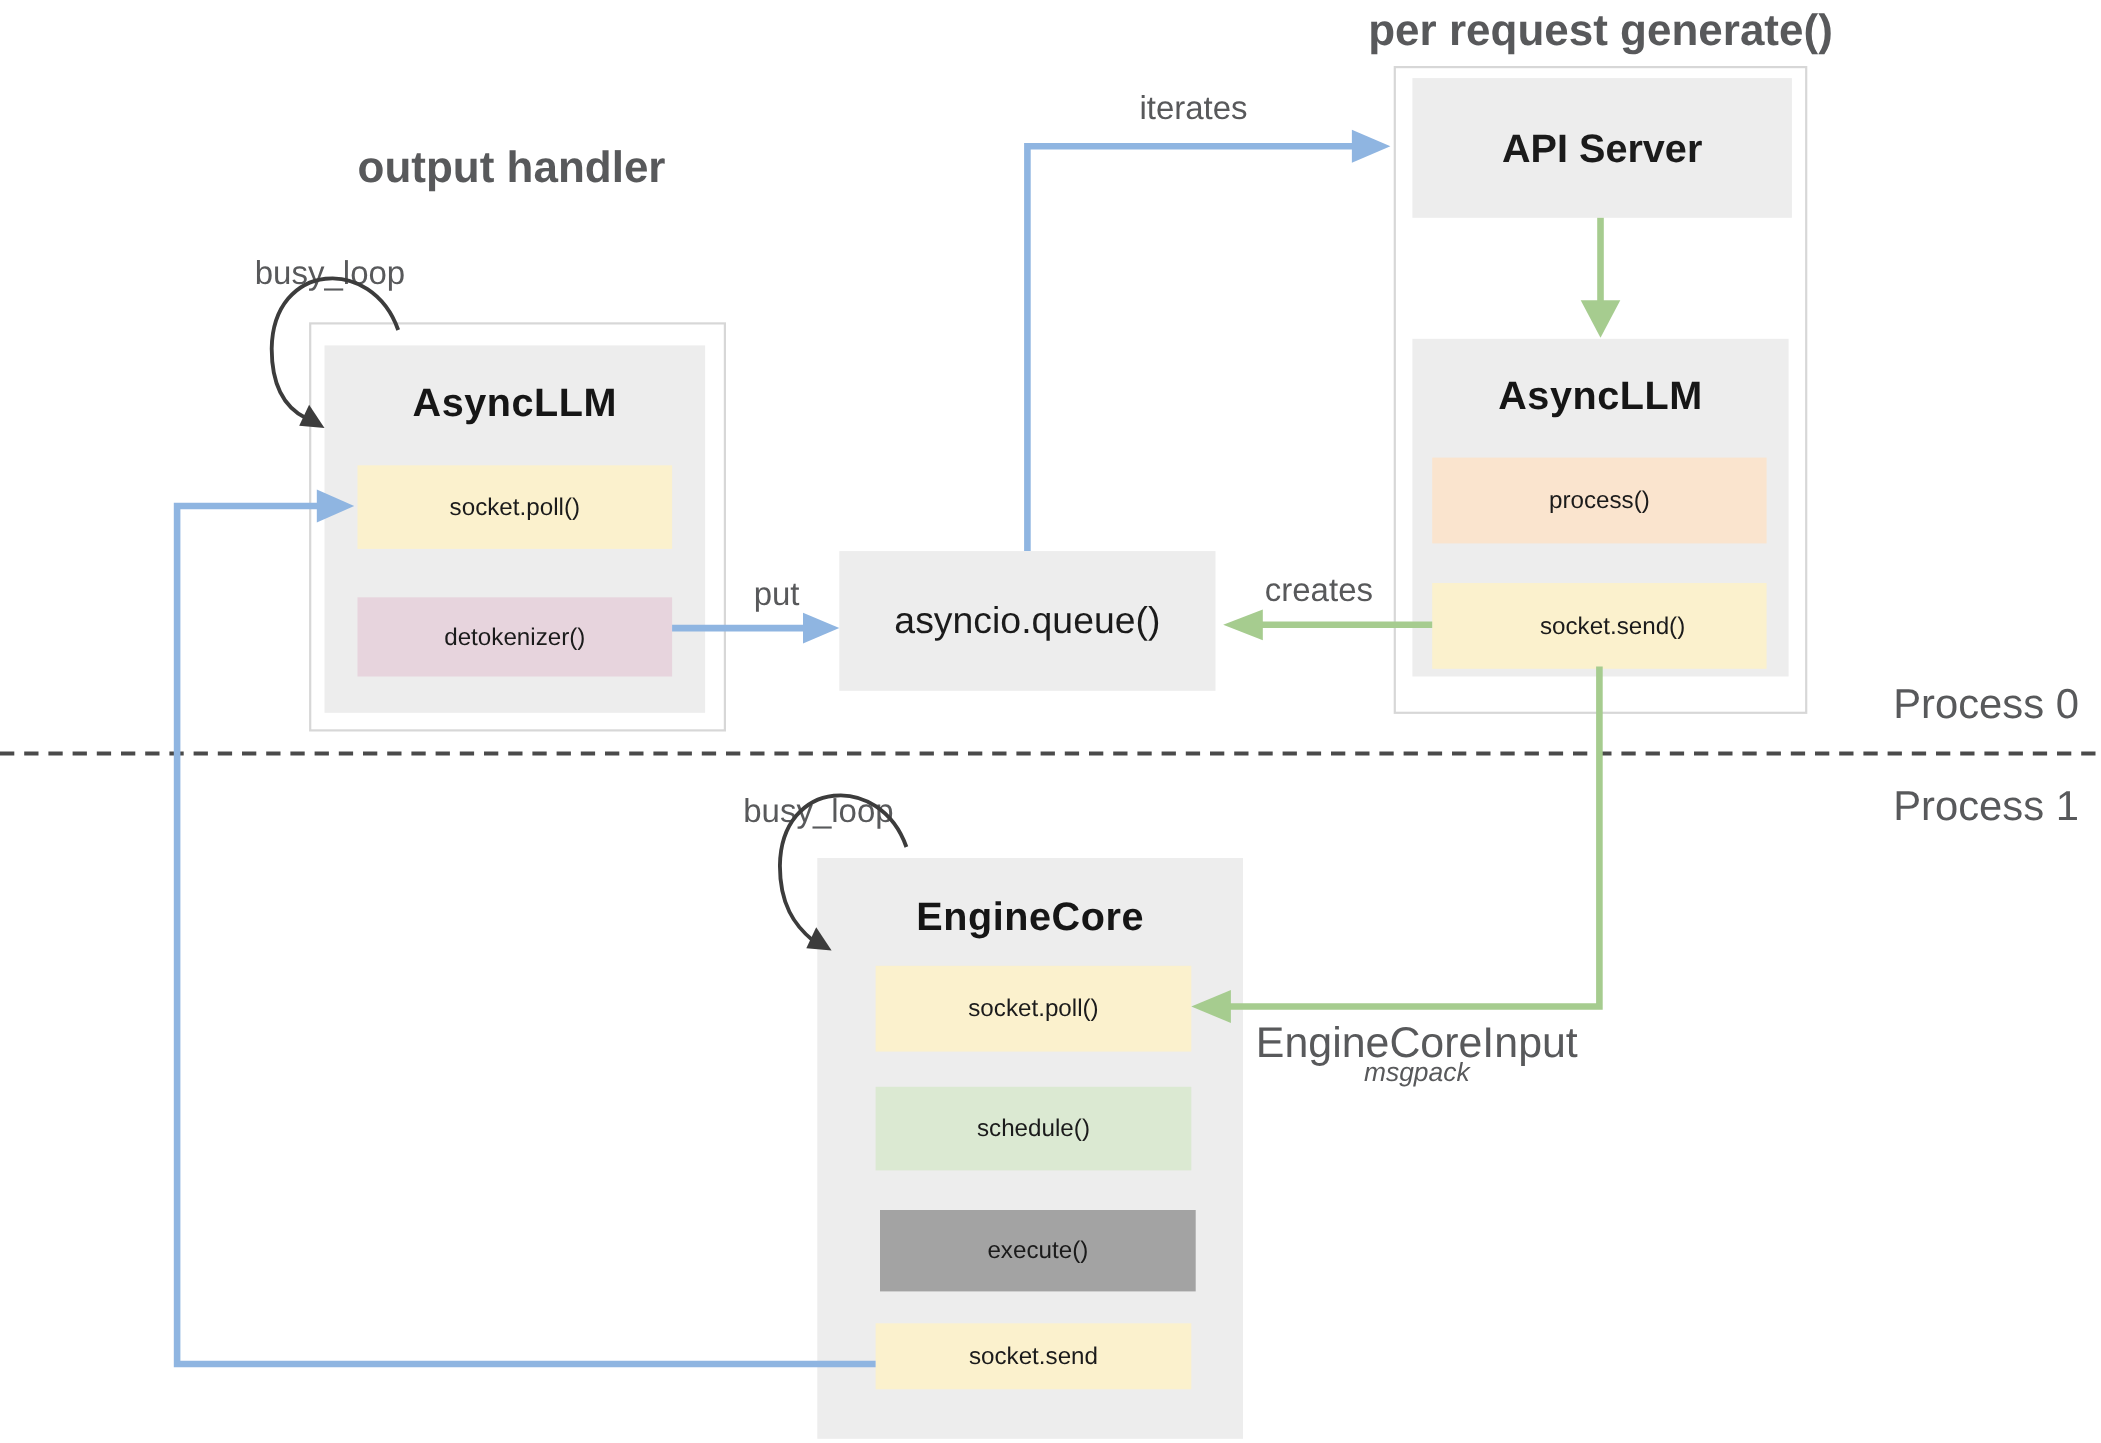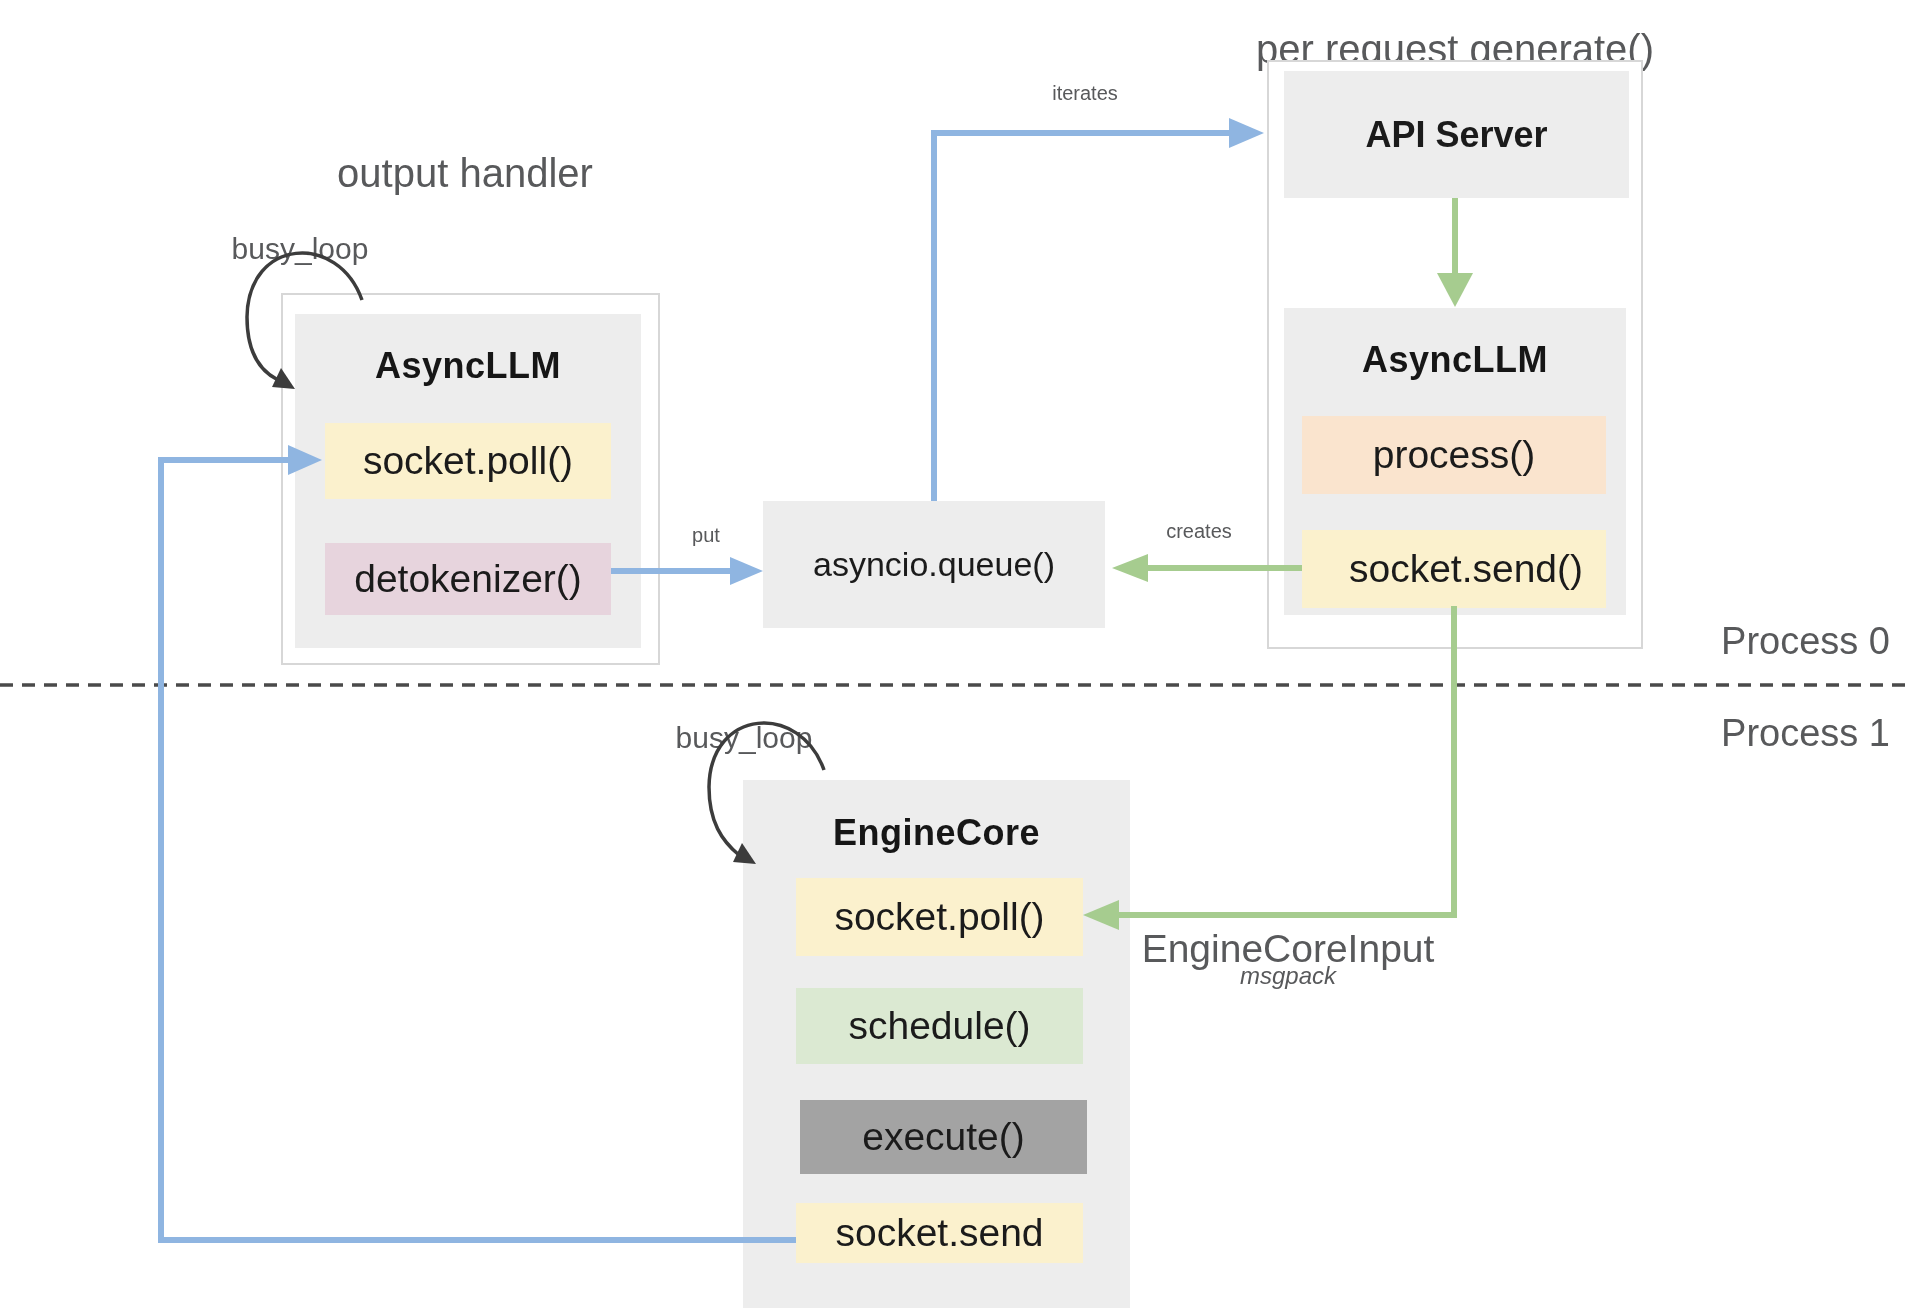--- a/index.html
+++ b/index.html
@@ -9,30 +9,30 @@
   }
   .abs{position:absolute;box-sizing:border-box;}
   .outer-panel{background:#ffffff;border:2px solid #d7d7d7;}
   .gray-panel{background:#ededed;}
   .node-title{
     text-align:center;font-weight:700;font-size:36px;color:#161616;
     letter-spacing:0.5px;
   }
   .method{
     display:flex;align-items:center;justify-content:center;
-    font-size:39px;color:#1b1b1b;
+    font-size:22px;color:#1b1b1b;
   }
   .queue-node{
     display:flex;align-items:center;justify-content:center;
     font-size:34px;color:#1b1b1b;background:#ededed;
   }
   .diagram-label{color:#58595b;text-align:center;}
-  .header-label{font-weight:400;font-size:40px;margin-top:21px;}
+  .header-label{font-weight:700;font-size:40px;}
   .small-label{font-size:30px;}
-  .mid-label{font-size:20px;}
+  .mid-label{font-size:30px;}
   .process-label{font-size:38px;text-align:right;}
   .italic-label{font-style:italic;font-size:24px;}
   svg.overlay{position:absolute;left:0;top:0;pointer-events:none;z-index:5;}
 </style>
 </head>
 <body>
 
 <div class="canvas">
 
   <div class="abs diagram-label header-label" style="left:265px;top:130px;width:400px;">output handler</div>

